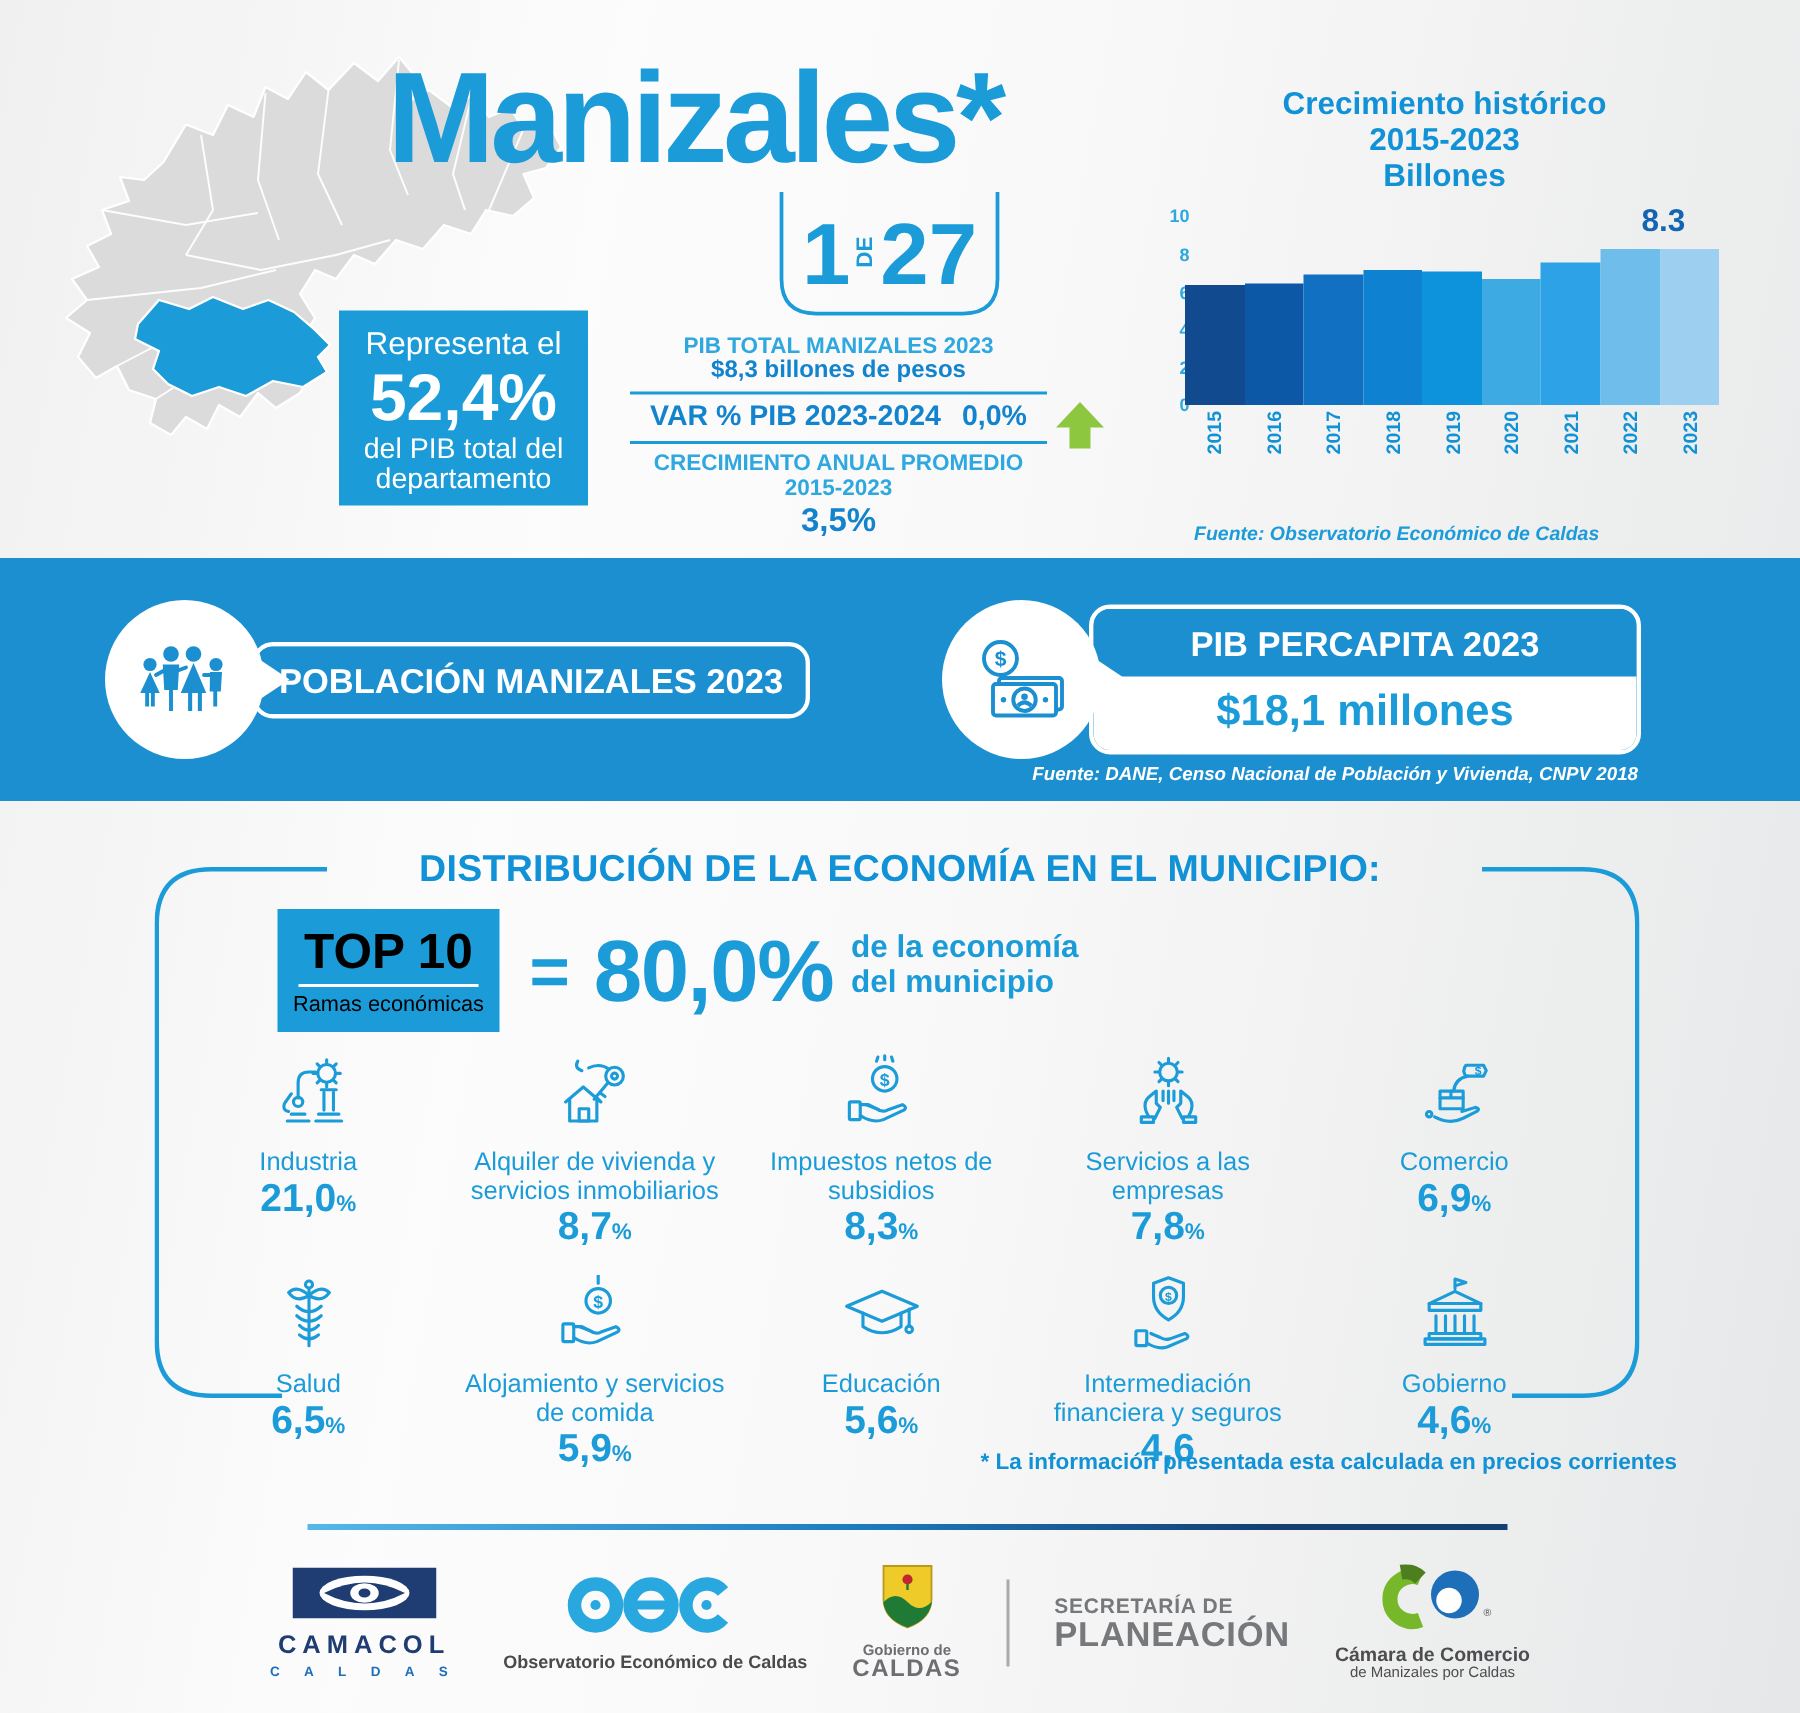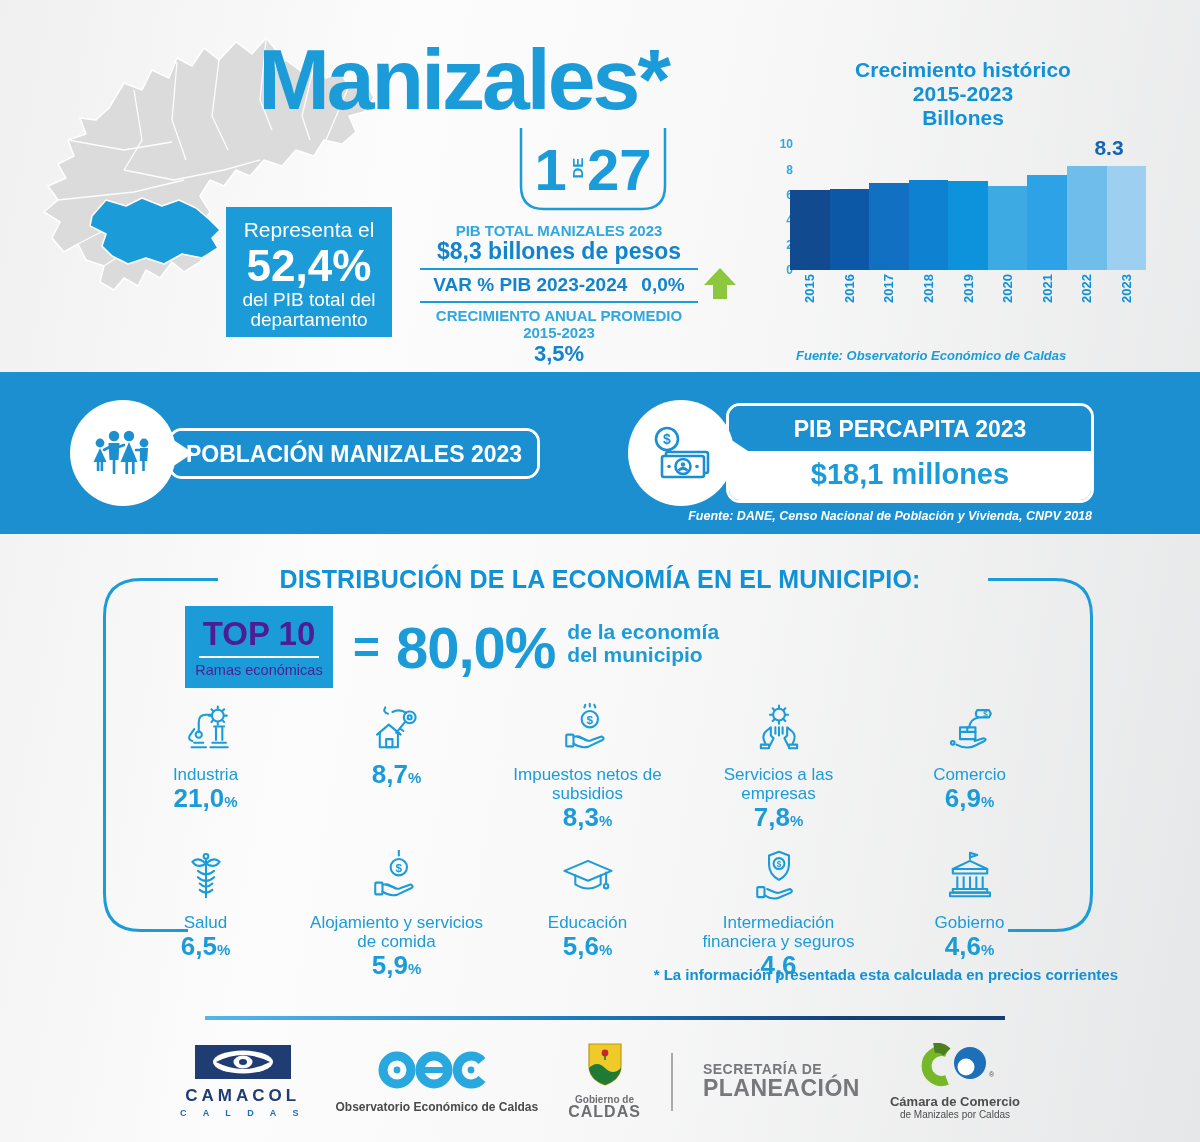--- a/index.html
+++ b/index.html
@@ -21,21 +21,21 @@
   .badge .nums { position:absolute; inset:0; display:flex; align-items:center; justify-content:center; gap:2px; color:var(--blue); }
   .badge .n { font-size:58px; font-weight:bold; line-height:1; }
   .badge .de { font-size:15px; font-weight:bold; transform:rotate(-90deg); width:16px; }
   .share-box { position:absolute; left:226px; top:207px; width:166px; height:130px;
     background:var(--blue); color:#fff; text-align:center; padding-top:11px; }
   .share-box .l1 { font-size:21px; }
   .share-box .v { font-size:44px; font-weight:bold; line-height:1.08; }
   .share-box .l2 { font-size:19px; line-height:1.1; }
   .pib-stats { position:absolute; left:420px; top:222px; width:278px; text-align:center; }
   .pib-stats .lab { font-size:15px; font-weight:bold; color:var(--ltblue); }
-  .pib-stats .val { font-size:23px; font-weight:bold; color:var(--blue2); line-height:1.05; }
+  .pib-stats .val { font-size:16px; font-weight:bold; color:var(--blue2); line-height:1.05; }
   .pib-stats .sep { border-top:2px solid var(--blue); margin:5px 0 4px; }
   .pib-stats .varrow { font-size:19px; font-weight:bold; color:var(--blue2); }
   .pib-stats .var-val { margin-left:14px; }
   .pib-stats .val3 { font-size:22px; font-weight:bold; color:var(--blue2); }
   .up-arrow { position:absolute; left:283px; top:46px; }
   
   .chart { position:absolute; left:748px; top:58px; width:430px; }
   .chart-title { text-align:center; font-size:21px; font-weight:bold; color:var(--blue3); line-height:1.15; }
   .plot { position:relative; height:190px; margin-top:14px; }
   .ytick { position:absolute; left:13px; width:32px; text-align:right; font-size:12px; font-weight:bold; color:var(--ltblue); }
@@ -60,21 +60,21 @@
   .callout.pop { width:372px; } .callout.pib { width:368px; }
   .co-head { background:var(--band); color:#fff; font-weight:bold; font-size:23px; text-align:center; padding:10px 0 8px; }
   .co-val { background:#fff; color:var(--blue); font-weight:bold; font-size:29px; text-align:center; padding:7px 0 9px; }
   .band-source { position:absolute; right:108px; bottom:11px; color:#fff; font-size:12.5px; font-style:italic; font-weight:bold; }
   
   .dist { position:relative; width:1200px; height:472px; }
   .outline { position:absolute; left:103px; top:44px; }
   .dist-title { position:absolute; top:31px; left:0; right:0; text-align:center;
     font-size:25px; font-weight:bold; color:var(--blue3); letter-spacing:0.2px; z-index:2; }
   .top10-row { position:absolute; left:185px; top:72px; display:flex; align-items:center; }
-  .top10-box { width:148px; background:var(--blue); color:#4c1d95; text-align:center; padding:9px 4px 10px; }
+  .top10-box { width:148px; background:var(--blue); color:#000000; text-align:center; padding:9px 4px 10px; }
   .top10-box .t { font-size:33px; font-weight:bold; display:inline-block; border-bottom:2px solid #fff; padding:0 4px 3px; }
   .top10-box .s { font-size:14.5px; margin-top:4px; }
   .equals { font-size:46px; font-weight:bold; color:var(--blue); margin:0 16px 0 20px; }
   .pct80 { font-size:58px; font-weight:bold; color:var(--blue); letter-spacing:-1px; }
   .t10desc { font-size:21px; font-weight:bold; color:var(--blue); line-height:1.08; margin-left:12px; margin-top:-6px; }
   .grid { position:absolute; left:115px; top:158px; width:945px; display:grid;
     grid-template-columns:repeat(5,1fr); row-gap:8px; column-gap:10px; }
   .cell { text-align:center; color:var(--blue); }
   .cell-icon { height:68px; display:flex; align-items:flex-end; justify-content:center; }
   .cell-icon svg { width:58px; height:58px; }
@@ -312,20 +312,21 @@
           <svg viewBox="0 0 64 64" fill="none" stroke="currentColor" stroke-width="2.3" stroke-linecap="round" stroke-linejoin="round">
             <path d="M10 36l13-11 13 11"></path>
             <path d="M13 34v16h20V34"></path>
             <rect x="20" y="41" width="7" height="9"></rect>
             <circle cx="46" cy="17" r="6.5"></circle>
             <circle cx="46" cy="17" r="2.2"></circle>
             <path d="M41 22L31 34M35 29l4 3M32 32l3 3"></path>
             <path d="M22 13q-6-2-3-7M27 11q8-4 15 1"></path>
           </svg>
         </div>
+    <div class="cell-label">Alquiler de vivienda y servicios inmobiliarios</div>
     <div class="cell-value"><span class="num">8,7</span><span class="pc">%</span></div>
   </div>
       <div class="cell">
     <div class="cell-icon">
           <svg viewBox="0 0 64 64" fill="none" stroke="currentColor" stroke-width="2.3" stroke-linecap="round" stroke-linejoin="round">
             <circle cx="34" cy="19" r="9"></circle>
             <text x="34" y="24" text-anchor="middle" font-size="13" font-weight="bold" fill="currentColor" stroke="none" font-family="Liberation Sans, sans-serif">$</text>
             <path d="M28 6l1-3M34 5V2M40 6l-1-3"></path>
             <rect x="8" y="36" width="8" height="13" rx="1"></rect>
             <path d="M16 46q9 6 17 3l15-7q3-2-1-4l-11 4q-4 2-8-1l-8-3"></path>

